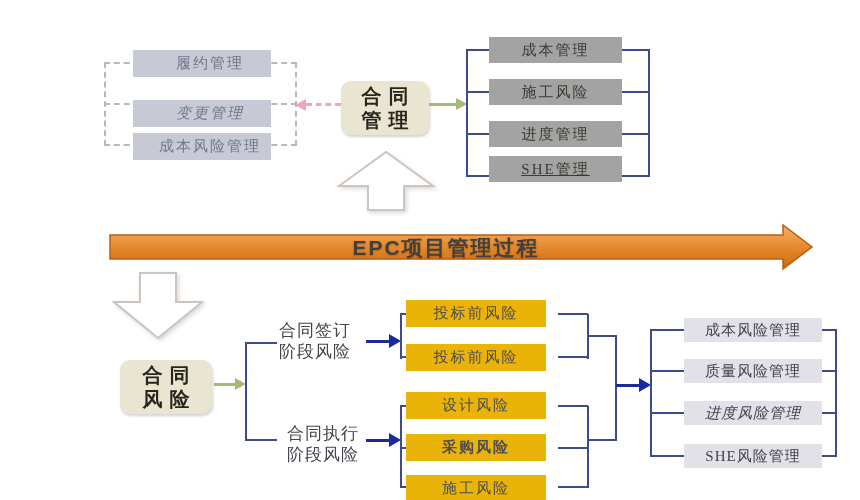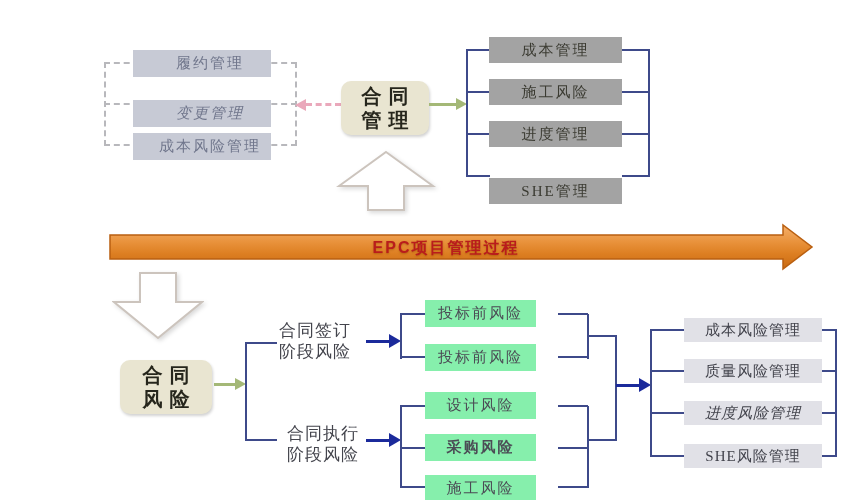--- a/index.html
+++ b/index.html
@@ -5,21 +5,21 @@
   html,body{margin:0;padding:0;background:#fff;}
   .canvas{position:relative;width:860px;height:500px;background:#fff;overflow:hidden;
           font-family:"Liberation Serif","DejaVu Serif",serif;}
   .b{position:absolute;box-sizing:border-box;}
   .title{left:82px;top:6px;font-size:19px;font-weight:600;color:#1c1c1c;letter-spacing:0.5px;}
   
   .gray-box{left:133px;width:138px;height:27px;background:#c7cad5;color:#70768c;
             font-size:15px;line-height:27px;text-align:center;letter-spacing:2px;padding-left:16px;}
   .cream-box{left:489px;width:133px;height:26px;background:#a3a3a3;color:#3b3b32;
              font-size:15px;line-height:26px;text-align:center;letter-spacing:2px;}
-  .risk-box{left:425px;width:111px;height:27px;background:#86efac;color:#4b4c55;
+  .risk-box{left:406px;width:140px;height:27px;background:#eab308;color:#4b4c55;
             font-size:15px;line-height:27px;text-align:center;letter-spacing:2px;}
   .mgmt-box{left:684px;width:138px;height:24px;background:#e1e1e7;color:#42434c;
             font-size:15px;line-height:24px;text-align:center;letter-spacing:1px;}
   .tan-box{background:#e9e5d1;border-radius:10px;box-shadow:1px 2px 3px rgba(0,0,0,0.18);
            color:#26261c;font-size:20px;font-weight:bold;text-align:center;}
   .tan-box div{line-height:24px;letter-spacing:7px;padding-left:7px;}
   .stage-label{width:90px;text-align:center;color:#43444c;font-size:17px;line-height:21px;letter-spacing:1px;}
   
   .dashed-rect{left:104px;top:62px;width:193px;height:84px;border:2px dashed #b8b8bc;}
   .dashed-mid{left:104px;top:103px;width:193px;height:0;border-top:2px dashed #b8b8bc;}
@@ -28,21 +28,21 @@
   .lnh{height:2px;}  .lnv{width:2px;}
   .bl{position:absolute;background:#1b2a9b;height:3px;}
   .tri{position:absolute;width:0;height:0;}
   .tri-r-blue{border-top:7px solid transparent;border-bottom:7px solid transparent;border-left:12px solid #1b2a9b;}
   .tri-r-green{border-top:6px solid transparent;border-bottom:6px solid transparent;border-left:11px solid #a4b877;}
   .tri-l-pink{border-top:6px solid transparent;border-bottom:6px solid transparent;border-right:11px solid #eaa8bb;}
   .gl{position:absolute;background:#a4b877;height:3px;}
   .pk{position:absolute;height:0;border-top:3px dashed #eaa8bb;}
   .block-arrow{filter:drop-shadow(2px 2px 2px rgba(0,0,0,0.15));}
   .proc-label{left:146px;top:235px;width:600px;height:26px;line-height:26px;text-align:center;
-              font-size:16px;font-weight:bold;color:#b91c1c;letter-spacing:2px;
+              font-size:21px;font-weight:bold;color:#404040;letter-spacing:2px;
               text-shadow:0 1px 2px rgba(150,75,0,0.55);
               font-family:"Liberation Sans","DejaVu Sans",sans-serif;}
 </style>
 </head>
 <body>
 
 <div class="canvas">
 
 
   <div class="b dashed-rect"></div>
@@ -68,21 +68,21 @@
   <div class="ln lnh" style="left:466px;top:91px;width:24px;"></div>
   <div class="ln lnh" style="left:466px;top:133px;width:24px;"></div>
   <div class="ln lnh" style="left:466px;top:175px;width:24px;"></div>
   <div class="ln lnh" style="left:622px;top:49px;width:28px;"></div>
   <div class="ln lnh" style="left:622px;top:91px;width:28px;"></div>
   <div class="ln lnh" style="left:622px;top:133px;width:28px;"></div>
   <div class="ln lnh" style="left:622px;top:175px;width:28px;"></div>
   <div class="b cream-box" style="top:37px;">成本管理</div>
   <div class="b cream-box" style="top:79px;">施工风险</div>
   <div class="b cream-box" style="top:121px;">进度管理</div>
-  <div class="b cream-box" style="top:178px;">SHE管理</div>
+  <div class="b cream-box" style="top:156px;text-decoration:underline;">SHE管理</div>
 
   <svg class="b block-arrow" style="left:336px;top:150px;" width="100" height="62">
     <path d="M50 2 L97 36 L68 36 L68 60 L32 60 L32 36 L3 36 Z" fill="#ffffff" stroke="#ccc4bd" stroke-width="2"></path>
   </svg>
 
   <svg class="b" style="left:108px;top:220px;" width="710" height="58">
     <defs>
       <linearGradient id="og" x1="0" y1="0" x2="0" y2="1">
         <stop offset="0" stop-color="#f5b06b"></stop>
         <stop offset="0.4" stop-color="#e8913a"></stop>

